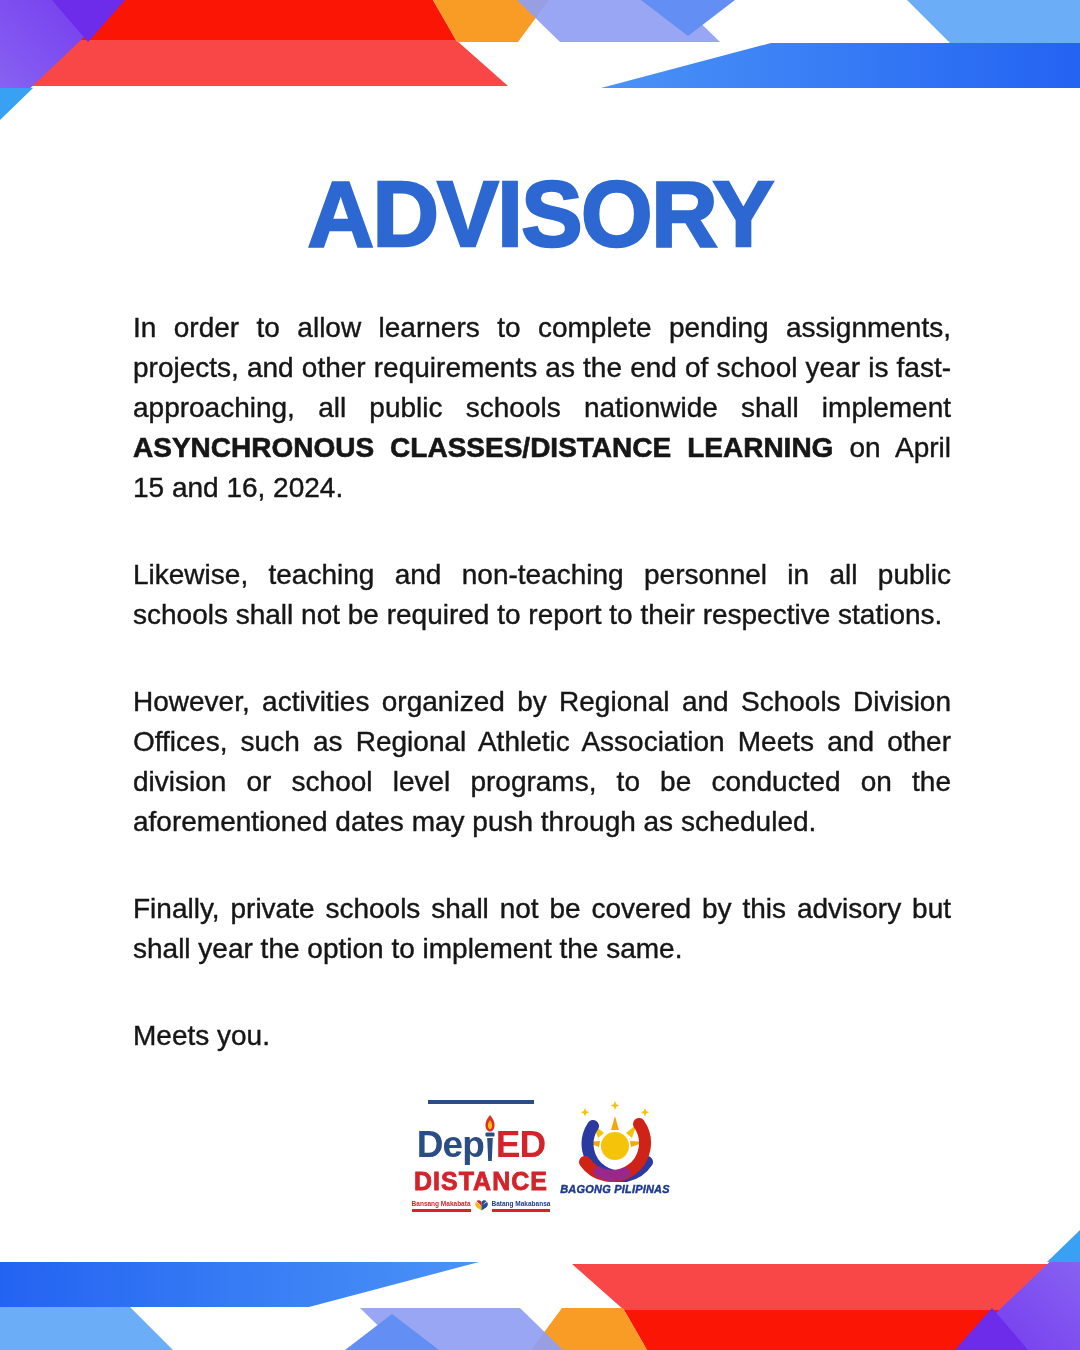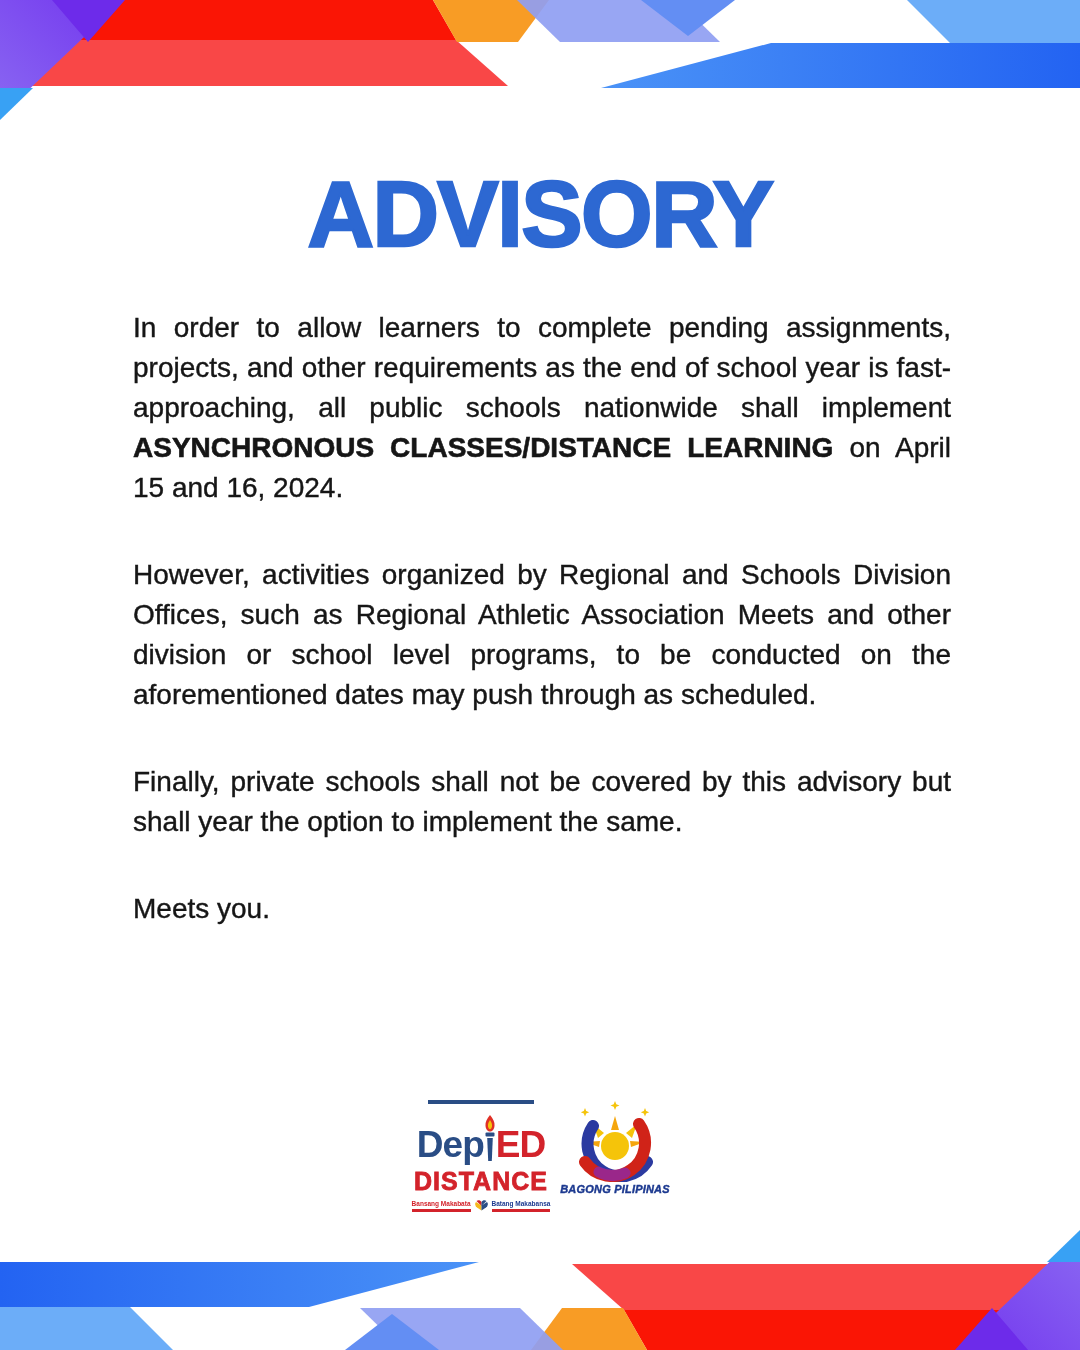--- a/index.html
+++ b/index.html
@@ -114,20 +114,21 @@
   </svg>
 
   <svg class="deco deco-bottom" viewBox="0 0 1080 122" preserveAspectRatio="none" aria-hidden="true">
     <use href="#decoShapes"></use>
   </svg>
 
   <h1 class="title">ADVISORY</h1>
 
   <div class="content">
     <p class="para"><span>In order to allow learners to complete pending assignments, projects, and other requirements as the end of school year is fast-approaching, all public schools nationwide shall implement </span><b class="bold">ASYNCHRONOUS CLASSES/DISTANCE LEARNING</b><span> on April 15 and 16, 2024.</span></p>
+    <p class="para">Likewise, teaching and non-teaching personnel in all public schools shall not be required to report to their respective stations.</p>
     <p class="para">However, activities organized by Regional and Schools Division Offices, such as Regional Athletic Association Meets and other division or school level programs, to be conducted on the aforementioned dates may push through as scheduled.</p>
     <p class="para">Finally, private schools shall not be covered by this advisory but shall year the option to implement the same.</p>
     <p class="para closing">Meets you.</p>
   </div>
 
   <div class="logos">
 
     <div class="deped">
       <div class="deped-bar"></div>
       <div class="deped-word">

